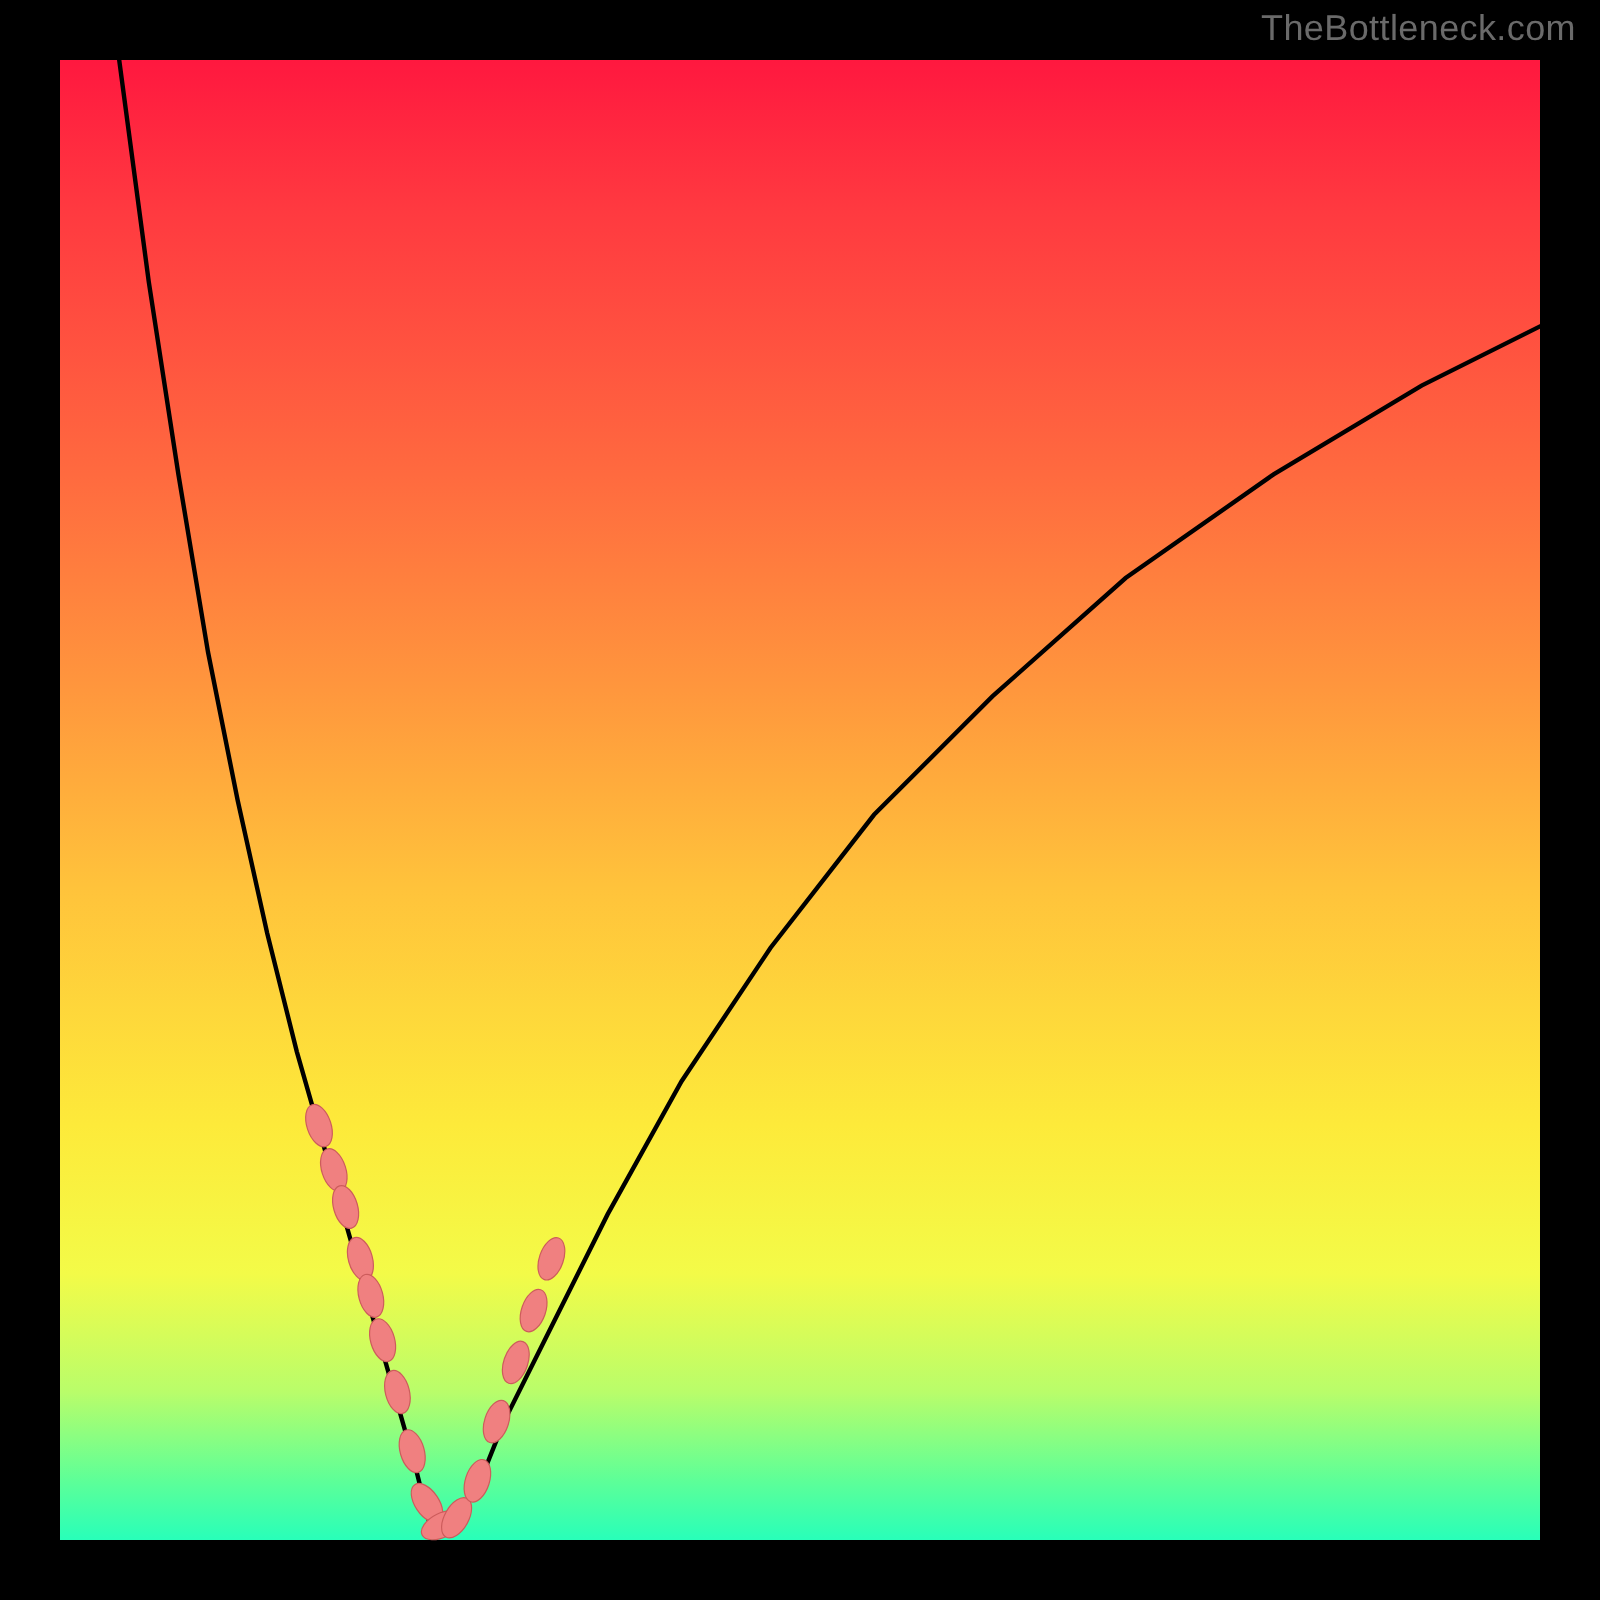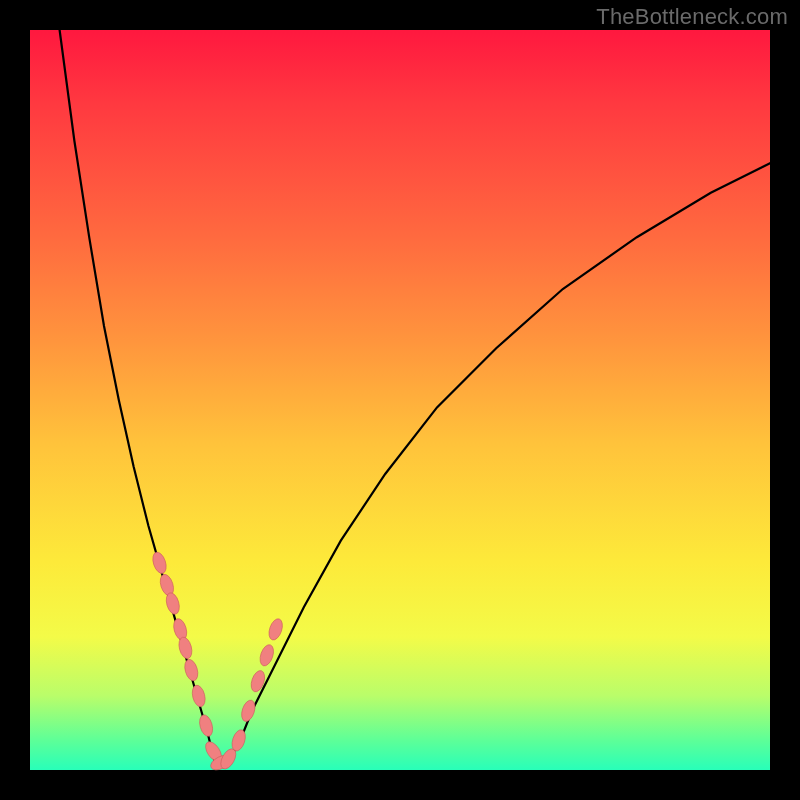--- a/index.html
+++ b/index.html
@@ -35,21 +35,21 @@
       #b9fd6a 90%,
       #5dff98 96%,
       #28ffb9 100%
     );
   }
   .watermark {
     position: absolute;
     top: 4px;
     right: 12px;
     font-family: Arial, Helvetica, sans-serif;
-    font-size: 22px;
+    font-size: 18px;
     color: #6a6a6a;
     letter-spacing: 0.2px;
     user-select: none;
   }
   svg.curve {
     position: absolute;
     left: 0;
     top: 0;
     width: 740px;
     height: 740px;

